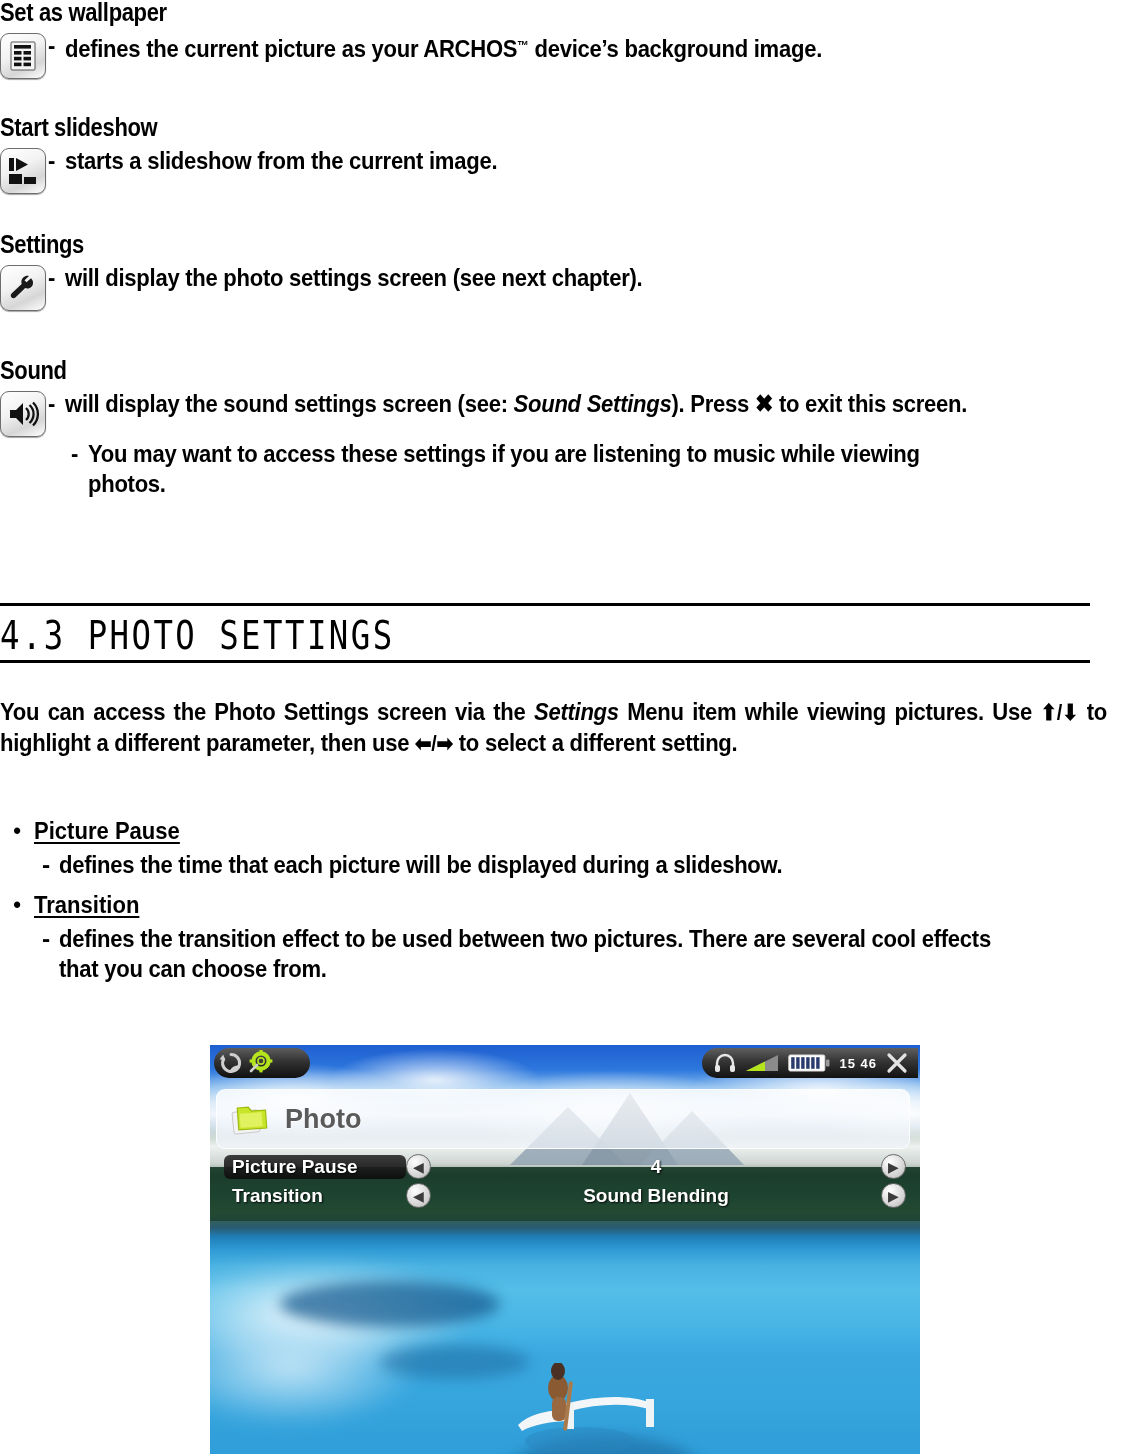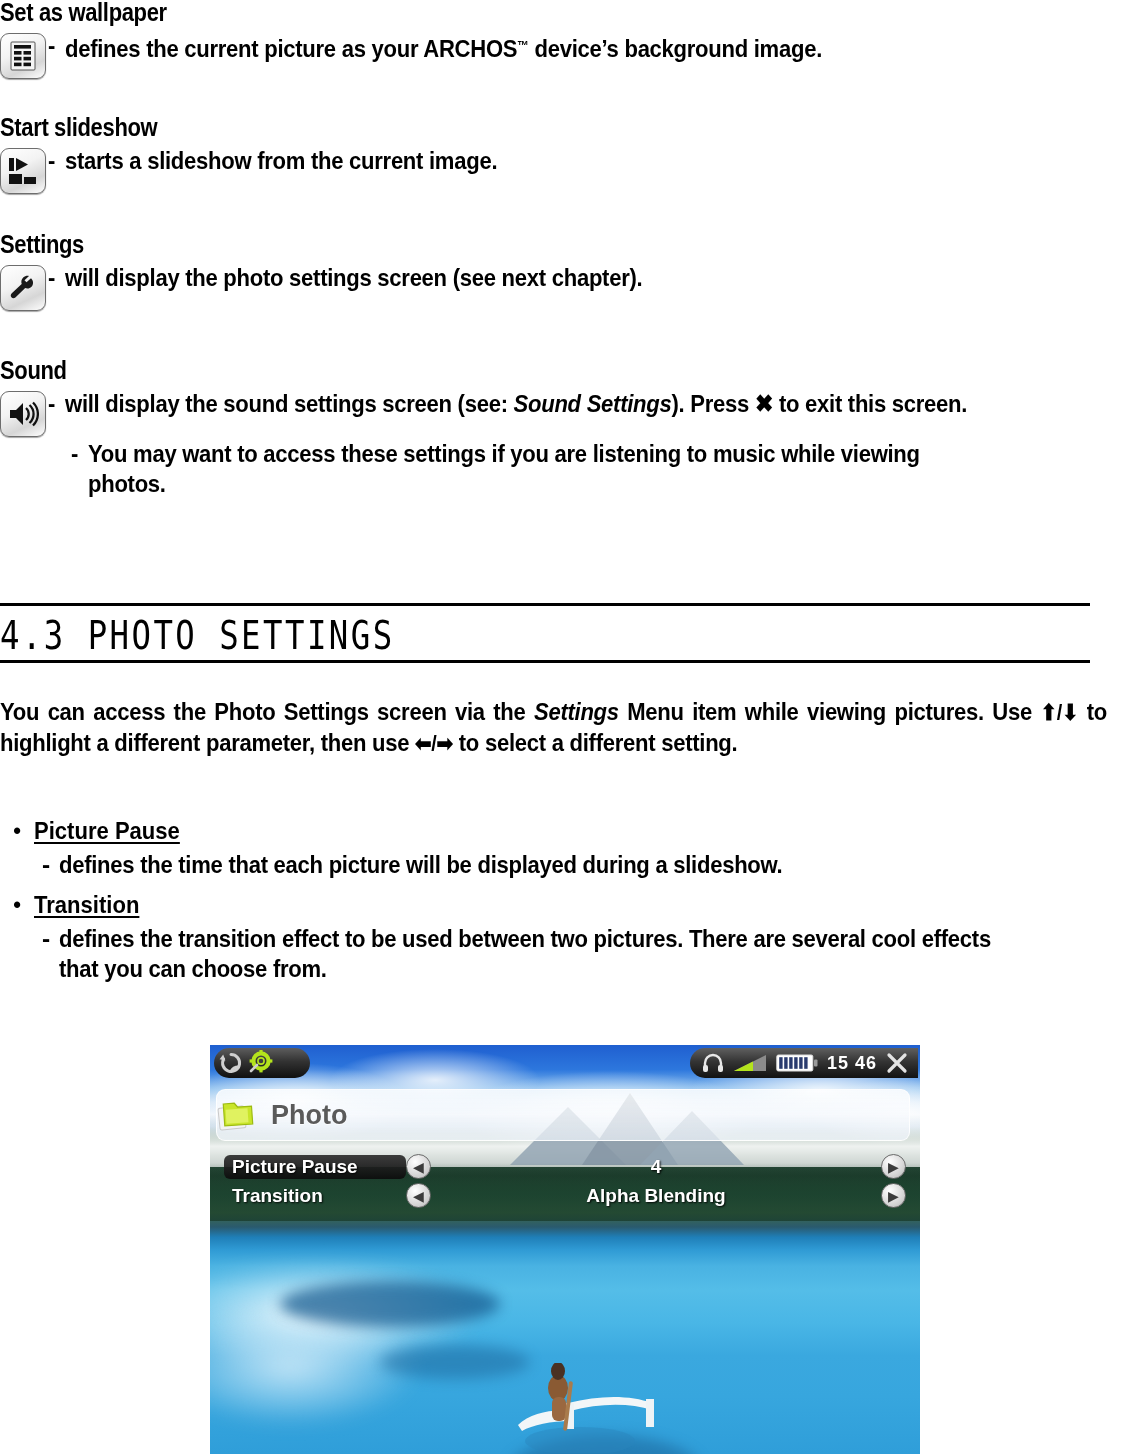--- a/index.html
+++ b/index.html
@@ -238,38 +238,39 @@
     border-radius: 16px 0 0 16px;
     background: linear-gradient(to bottom, #5f5f5f 0%, #343434 45%, #121212 100%);
     display: flex;
     align-items: center;
     padding: 0 10px 0 12px;
     box-sizing: border-box;
     gap: 9px;
   }
   .clock {
     color: #ffffff;
-    font-size: 18px;
+    font-size: 13px;
     font-weight: bold;
     letter-spacing: 1px;
     font-family: "Liberation Sans", sans-serif;
   }
 
   
   .title-bar {
     position: absolute;
     left: 6px;
     top: 44px;
     right: 10px;
-    height: 52px;
+    height: 60px;
     border-radius: 9px;
     background: linear-gradient(to bottom, rgba(255,255,255,0.80), rgba(238,243,250,0.72));
     border: 1px solid rgba(255,255,255,0.85);
     display: flex;
     align-items: center;
+    padding-left: 14px;
     gap: 14px;
     box-sizing: border-box;
   }
   .title-text {
     font-size: 27px;
     font-weight: bold;
     color: #5a5a5a;
     text-shadow: 0 1px 0 rgba(255,255,255,.8);
   }
 
@@ -544,21 +545,21 @@
         <div class="arrow-btn">
           <span>▶</span>
         </div>
       </div>
 
       <div class="set-row">
         <div class="set-label">Transition</div>
         <div class="arrow-btn">
           <span>◀</span>
         </div>
-        <div class="set-value">Alpha Blending</div>
+        <div class="set-value">Sound Blending</div>
         <div class="arrow-btn">
           <span>▶</span>
         </div>
       </div>
 
     </div>
   </div>
 
 </div>
 

